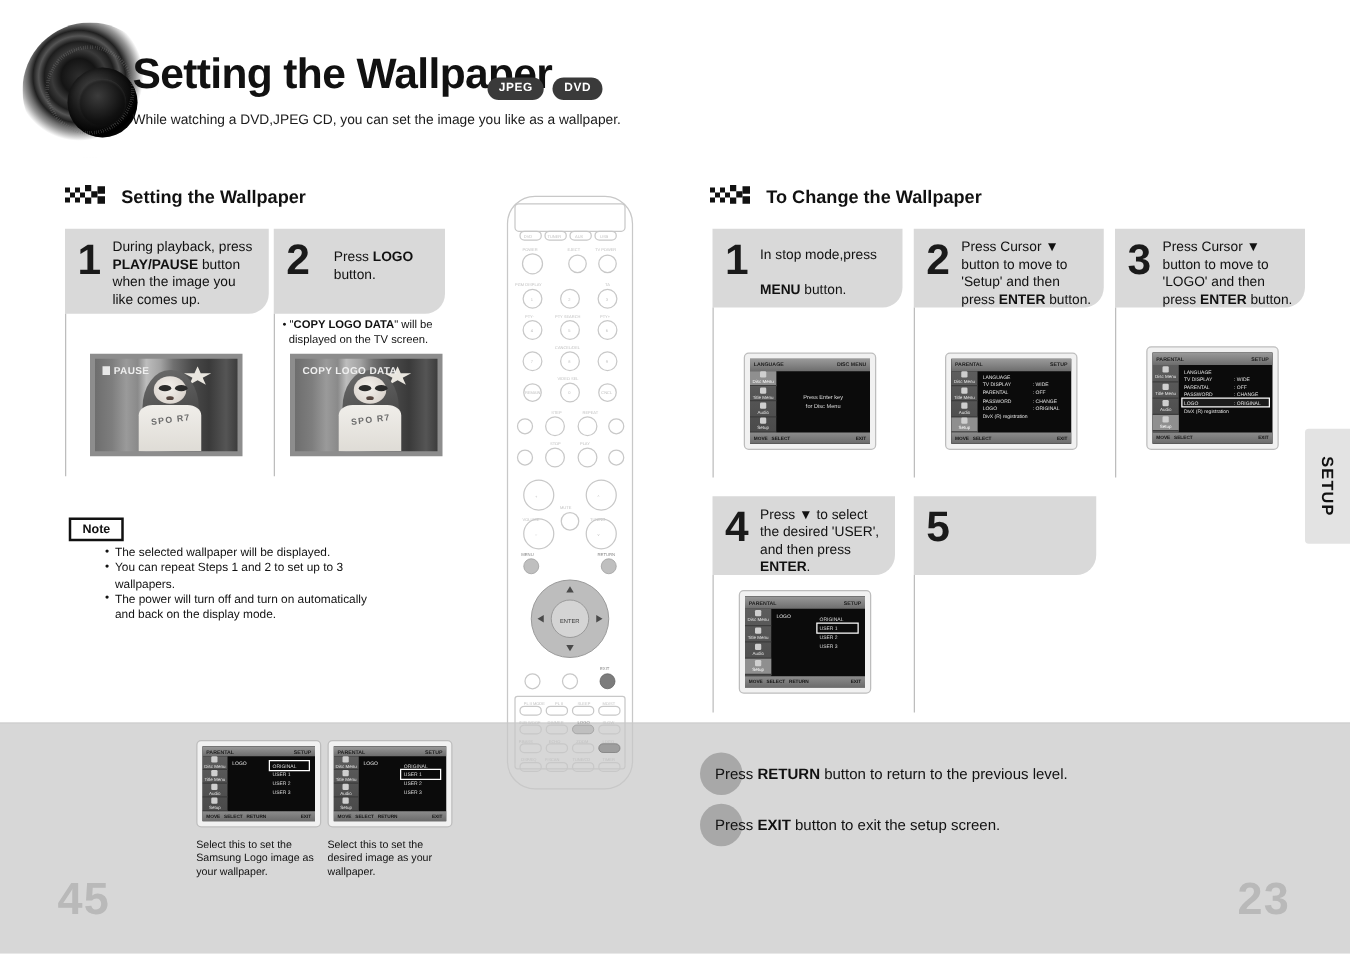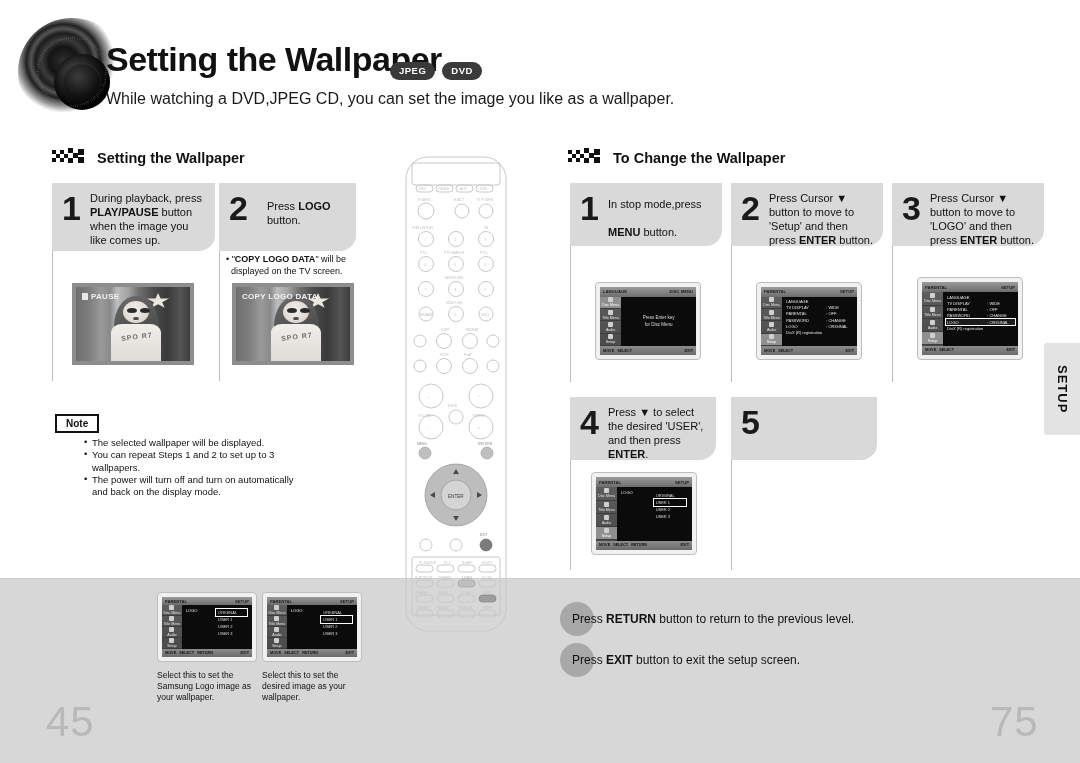--- a/index.html
+++ b/index.html
@@ -17,22 +17,22 @@
     position: absolute; left: 0; right: 0; top: 578px; bottom: 0;
     background: #d7d7d7;
   }
   .band-divider {
     position: absolute; left: 0; right: 0; top: 578px; height: 1px;
     background: #cfcfcf;
   }
 
   
   .pagenum {
-    position: absolute; font-size: 42px; color: #b9b9b9;
-    font-family: "Liberation Sans", sans-serif; letter-spacing: 1px;
+    position: absolute; font-size: 36px; color: #b9b9b9;
+    font-family: "Liberation Sans", sans-serif; letter-spacing: 1px; font-weight: bold;
   }
   .pagenum.left { left: 46px; top: 698px; }
   .pagenum.right { left: 990px; top: 698px; }
 
   
   .speaker {
     position: absolute; left: 18px; top: 18px; width: 108px; height: 108px;
     border-radius: 50%;
     background:
       radial-gradient(circle at 42% 40%, #2e2e2e 0%, #141414 16%, #3a3a3a 24%, #1d1d1d 31%, #555 36%, #202020 41%, #6a6a6a 46%, #9a9a9a 50%, #ffffff 57%),
@@ -62,21 +62,21 @@
   }
   .badges { position: absolute; left: 390px; top: 62px; display: flex; gap: 7px; text-align: center; }
   .badge {
     background: #3a3a3a; color: #fff; border-radius: 50%/50%;
     font-size: 9.5px; font-weight: bold; letter-spacing: .5px;
     padding: 4px 9px; border-radius: 14px;
     display: inline-block; line-height: 1;
   }
   .subtitle {
     position: absolute; left: 106px; top: 90px;
-    font-size: 16px; color: #1a1a1a; white-space: nowrap;
+    font-size: 11px; color: #1a1a1a; white-space: nowrap;
   }
 
   
   .sec-head { position: absolute; display: flex; align-items: center; gap: 9px; }
   .sec-head .arrows { width: 36px; height: 20px; position: relative; }
   .sec-head .arrows svg { display:block; }
   .sec-head .sec-title { font-size: 14.5px; font-weight: bold; color: #111; white-space: nowrap; }
 
   
   .step {
@@ -836,15 +836,15 @@
   </div>
 
   <div class="caption" style="left:157px; top:670px; width:98px;">Select this to set the Samsung Logo image as your wallpaper.</div>
   <div class="caption" style="left:262px; top:670px; width:100px;">Select this to set the desired image as your wallpaper.</div>
 
   <div class="setup-tab">
     <span>SETUP</span>
   </div>
 
   <div class="pagenum left">45</div>
-  <div class="pagenum right">75</div>
+  <div class="pagenum right">23</div>
 
 </div>
 
 </body></html>

